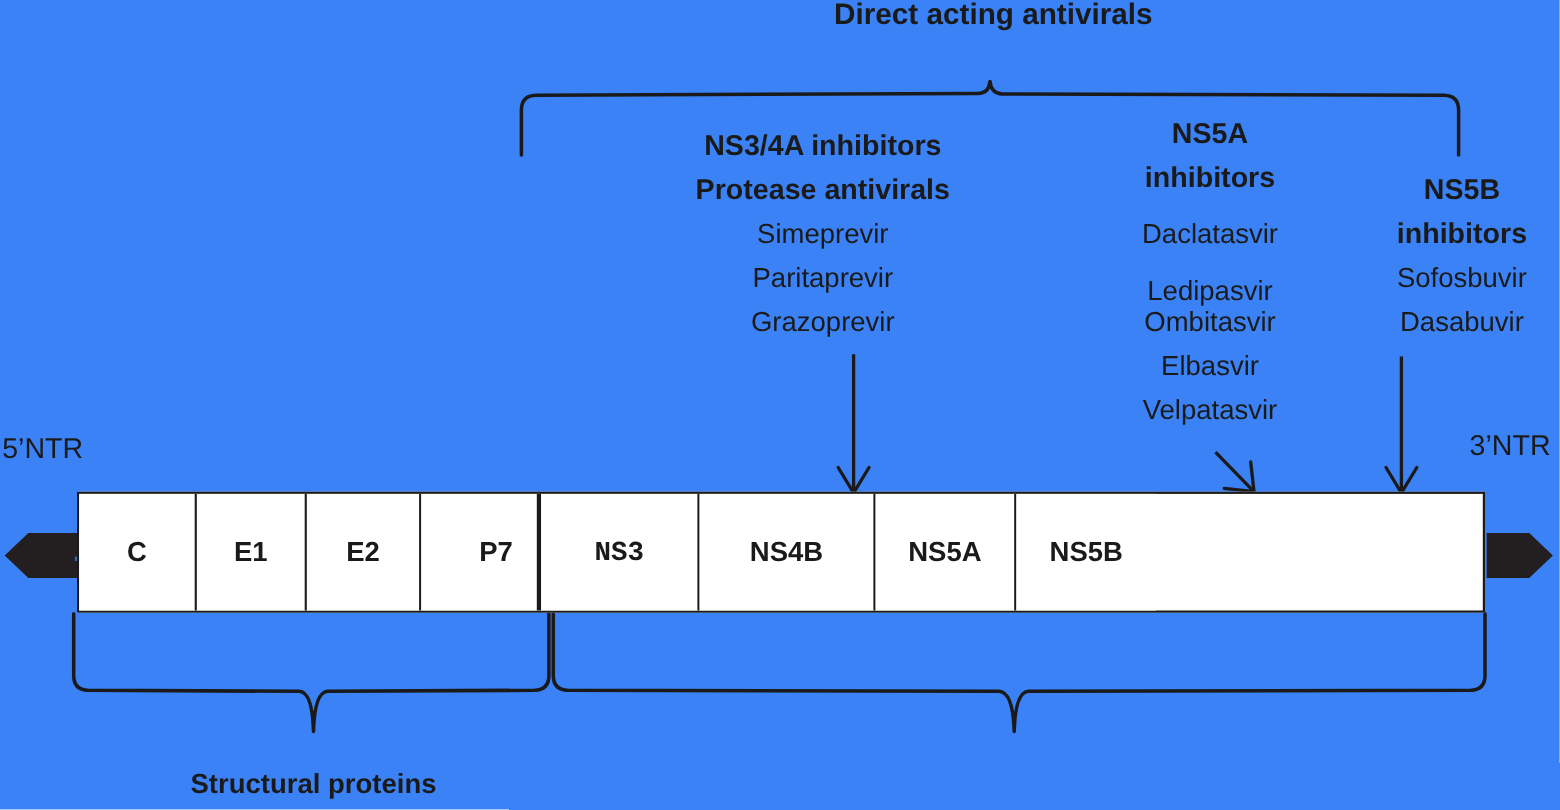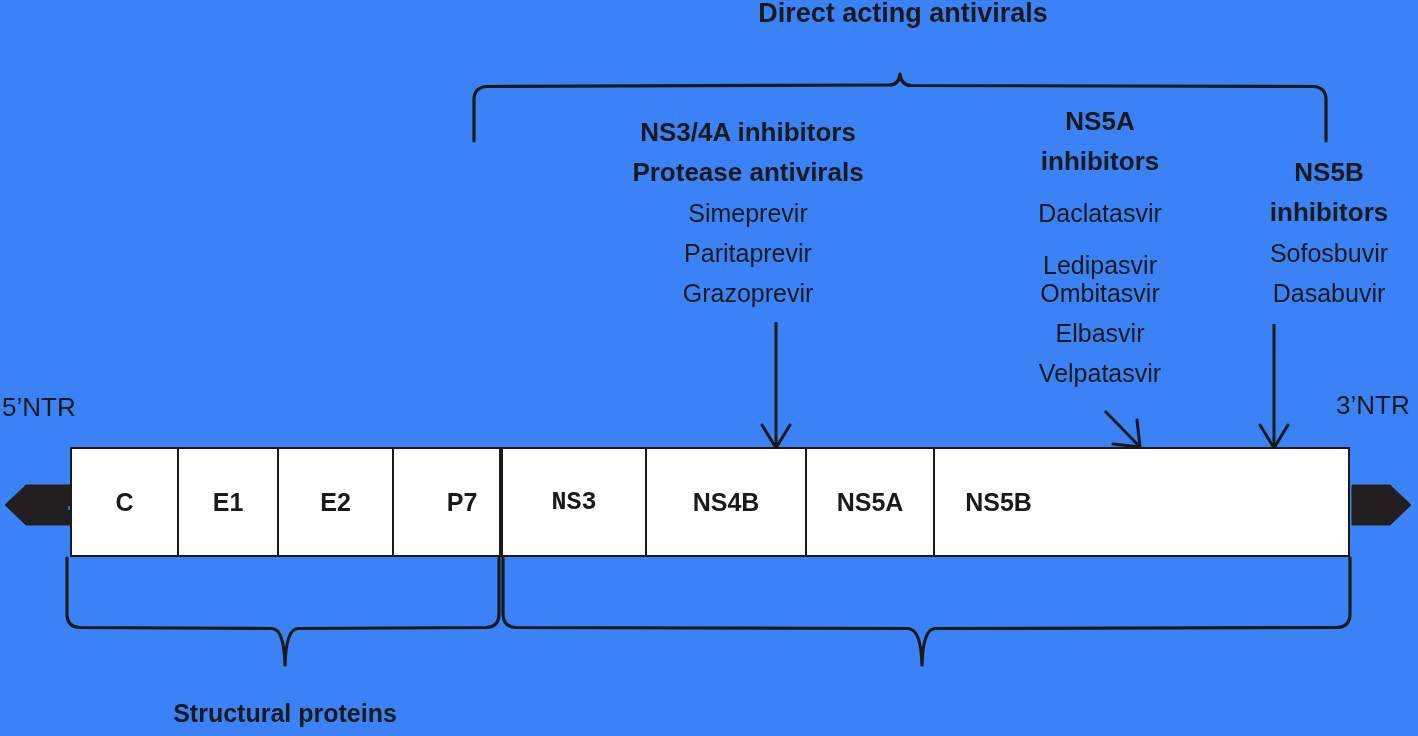--- a/index.html
+++ b/index.html
@@ -174,21 +174,21 @@
   <div class="txt group-head center-col" style="left:1329px; top:197px;">inhibitors</div>
   <div class="txt drug-name center-col" style="left:1329px; top:238px;">Sofosbuvir</div>
   <div class="txt drug-name center-col" style="left:1329px; top:278px;">Dasabuvir</div>
 
   <div class="txt ntr-label" style="left:2px; top:392px;">5’NTR</div>
   <div class="txt ntr-label" style="left:1311px; top:390px;margin-left:25px;">3’NTR</div>
 
   <div id="genome-map">
     <div class="gene-box" style="width:107px;">C</div>
     <div class="gene-box" style="width:100px;">E1</div>
-    <div class="gene-box" style="width:115px;">E2</div>
+    <div class="gene-box" style="width:104px;">E2</div>
     <div class="gene-box thick-edge" style="width:109px;">P7</div>
     <div class="gene-box" style="width:144px;font-family:Liberation Mono, monospace;">NS3</div>
     <div class="gene-box" style="width:160px;">NS4B</div>
     <div class="gene-box" style="width:128px;">NS5A</div>
     <div class="gene-box" style="width:127px;">NS5B</div>
   </div>
 
   <div class="txt brace-label center-col" style="left:285px; top:698px;">Structural proteins</div>
 
 </div>

